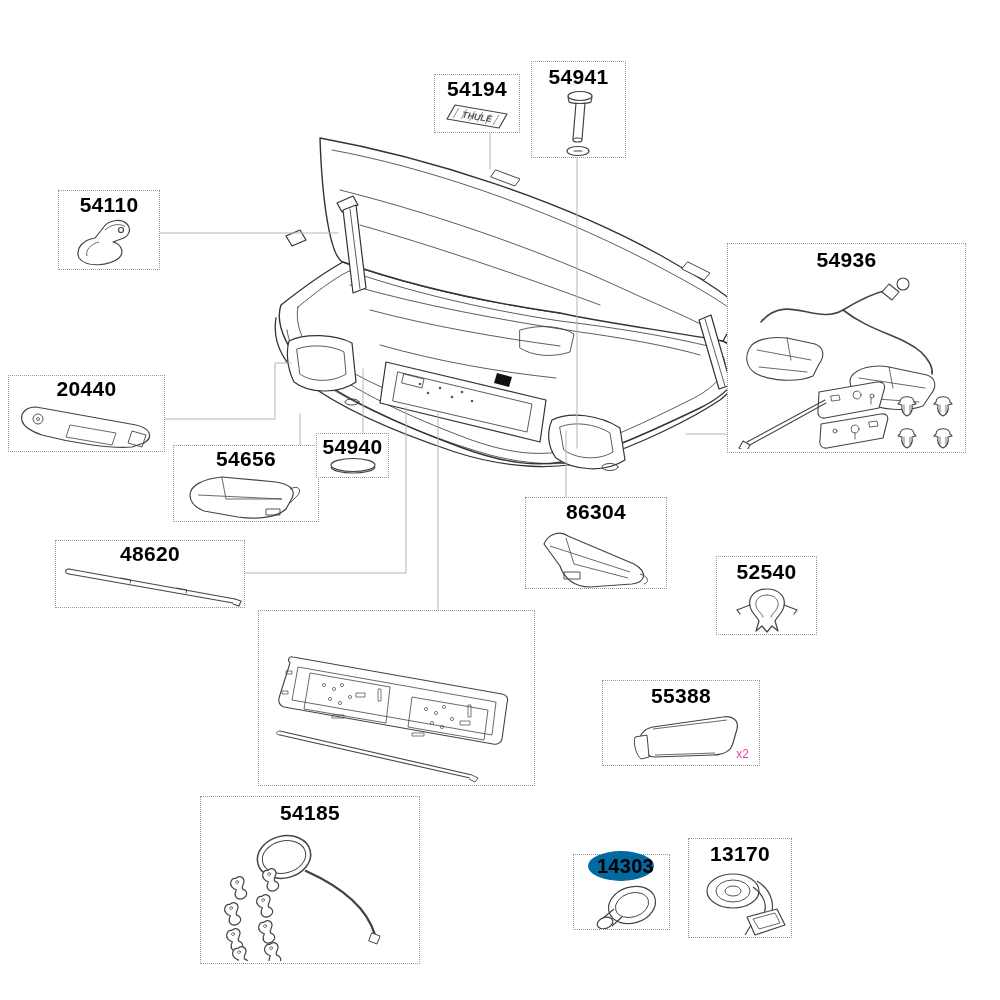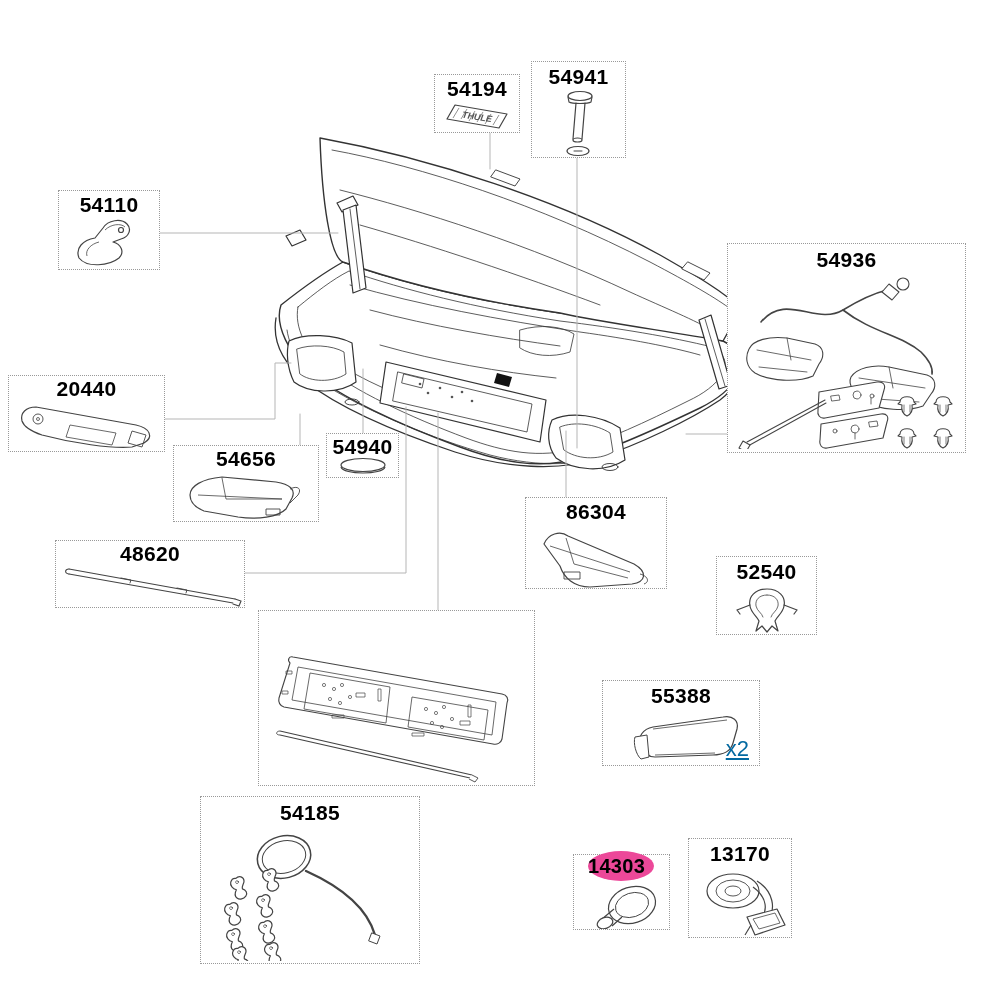--- a/index.html
+++ b/index.html
@@ -4,23 +4,23 @@
 <style>
   html,body{margin:0;padding:0;}
   body{width:1000px;height:1000px;background:#fff;position:relative;
        font-family:"Liberation Sans",sans-serif;overflow:hidden;}
   #stage{position:absolute;inset:0;width:900px;height:1000px;}
   #main-art{position:absolute;left:0;top:0;}
   .callout{position:absolute;border:1px dotted #999;background:#fff;box-sizing:border-box;z-index:1;}
   .num{position:absolute;left:0;right:0;text-align:center;font-weight:700;
        font-size:21px;color:#000;letter-spacing:.3px;line-height:1;}
   .thumb{position:absolute;}
-  .qty{position:absolute;font-size:22px;color:#0369a1;line-height:1;text-decoration:underline;}
-  .hl{position:absolute;background:#ec4899;border-radius:50%;display:flex;
-      align-items:center;justify-content:flex-start;z-index:3;}
+  .qty{position:absolute;font-size:12px;color:#ec4899;line-height:1;}
+  .hl{position:absolute;background:#0369a1;border-radius:50%;display:flex;
+      align-items:center;justify-content:flex-end;z-index:3;}
   .hl .num{position:static;font-size:20px;}
   svg{display:block;}
 </style>
 </head>
 <body>
 
 <div id="stage">
 
 <svg id="main-art" width="1000" height="1000" viewBox="0 0 1000 1000" fill="none" stroke="#333" stroke-width="1.2" stroke-linejoin="round" stroke-linecap="round">
 
@@ -167,21 +167,21 @@
 <div class="callout" style="left:173px;top:445px;width:146px;height:77px">
   <div class="num" style="top:2px">54656</div>
   <svg class="thumb" style="left:4px;top:23px" width="138" height="52" viewBox="0 0 138 52" fill="none" stroke="#444" stroke-width="1.2" stroke-linejoin="round">
     <path fill="#fff" d="M12,26 C12,17 24,10 44,8 L98,13 C112,15 118,21 114,29 L108,40 C100,48 80,51 60,48 L26,42 C16,38 12,32 12,26 Z"></path>
     <path stroke-width="0.8" d="M20,26 L104,30 M44,9 L48,30 L104,30"></path>
     <path stroke-width="0.9" d="M88,40 h14 v6 h-14 z"></path>
     <path stroke-width="0.9" d="M112,20 C120,16 124,20 120,26 L112,34"></path>
   </svg>
 </div>
 
-<div class="callout" style="left:326px;top:433px;width:73px;height:45px">
+<div class="callout" style="left:316px;top:433px;width:73px;height:45px">
   <div class="num" style="top:2px">54940</div>
   <svg class="thumb" style="left:3px;top:23px" width="66" height="20" viewBox="0 0 66 20" fill="none" stroke="#444" stroke-width="1.2">
     <ellipse cx="33" cy="8" rx="22" ry="6.5" fill="#fff"></ellipse>
     <path d="M11,10 C13,18 53,18 55,10"></path>
   </svg>
 </div>
 
 <div class="callout" style="left:525px;top:497px;width:142px;height:92px">
   <div class="num" style="top:3px">86304</div>
   <svg class="thumb" style="left:4px;top:26px" width="134" height="64" viewBox="0 0 134 64" fill="none" stroke="#444" stroke-width="1.2" stroke-linejoin="round">

